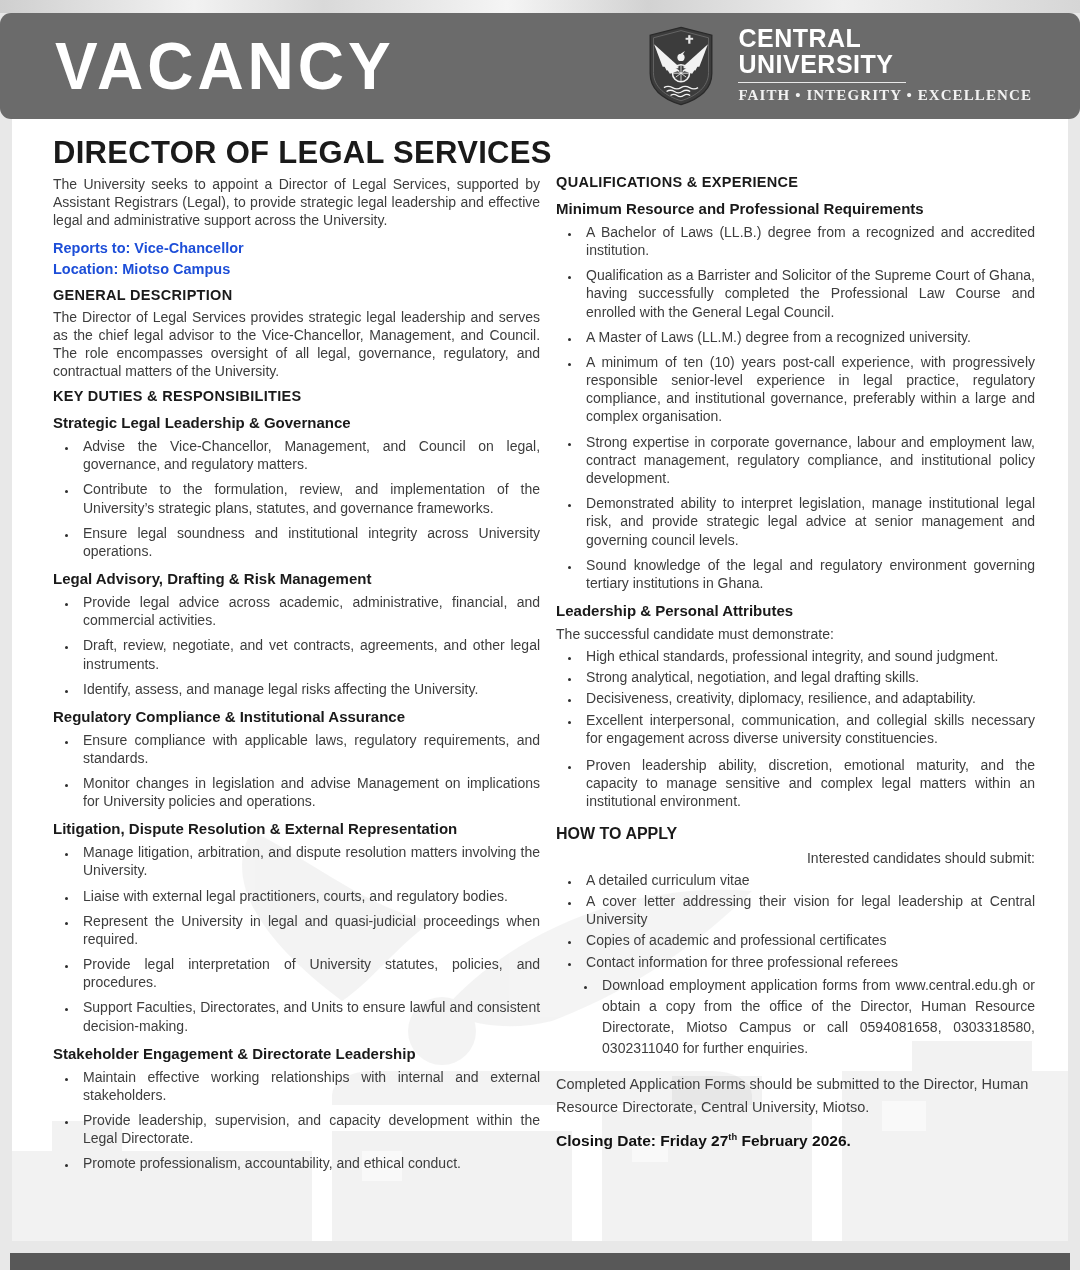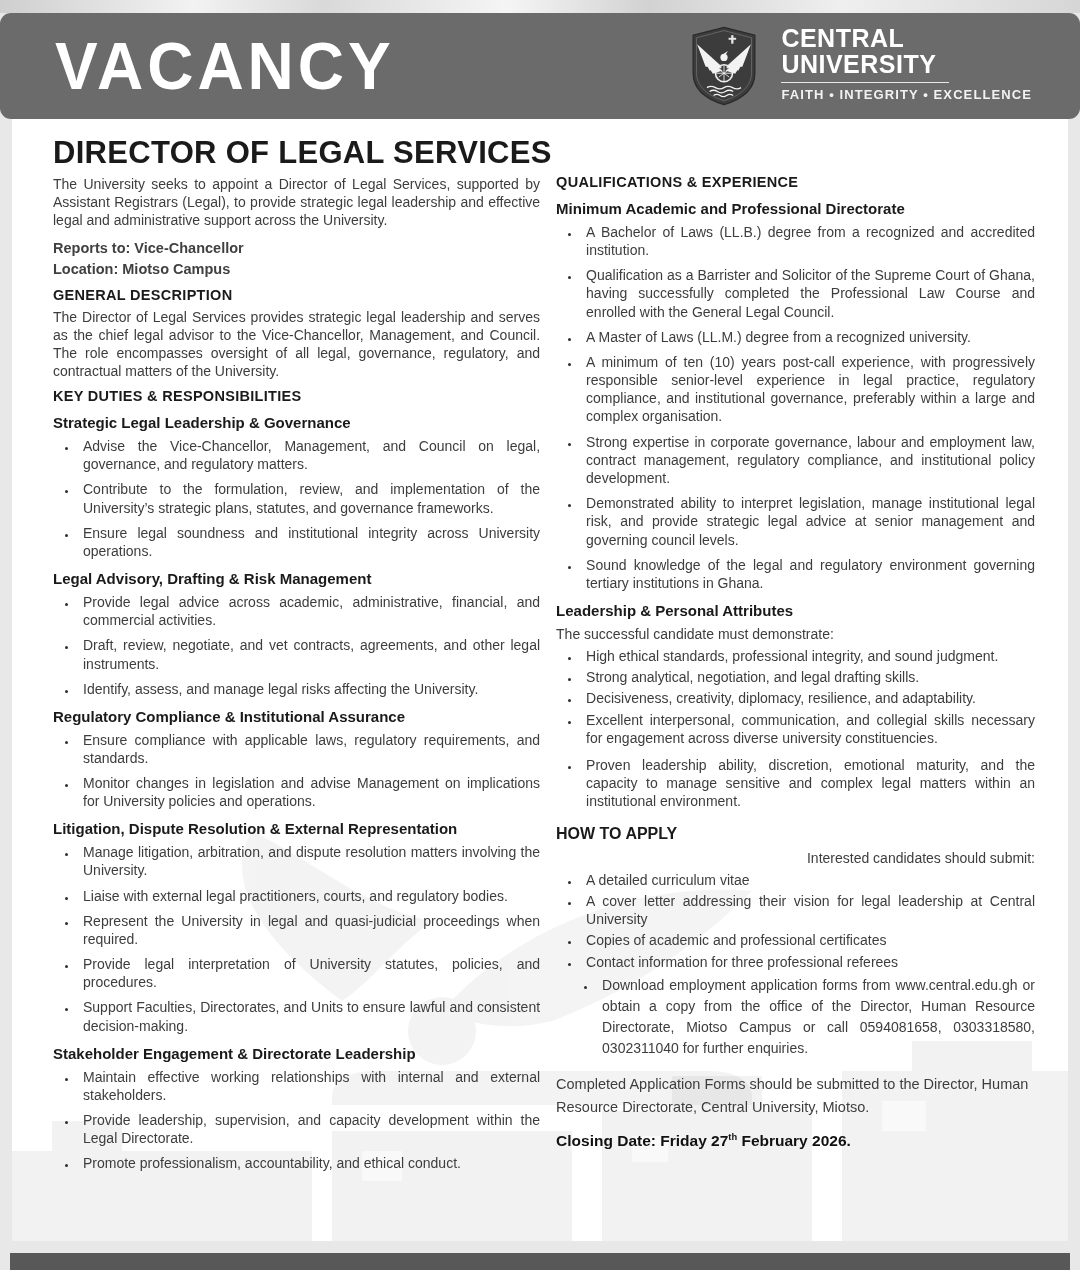--- a/index.html
+++ b/index.html
@@ -28,41 +28,41 @@
   }
   .vacancy-title {
     color:#ffffff; font-size:64px; font-weight:900; letter-spacing:4px;
     transform:scaleY(1.04);
   }
   .logo-block { display:flex; align-items:flex-start; gap:24px; }
   .logo-shield { width:66px; height:80px; }
   .logo-text { display:flex; flex-direction:column; }
   .logo-name { color:#ffffff; font-weight:800; font-size:25px; line-height:1.02; letter-spacing:.5px; }
   .logo-rule { height:1px; background:#e8e8e8; margin:5px 0 4px 0; width:168px; }
-  .logo-tagline { color:#f2f2f2; font-size:13px; font-weight:700; letter-spacing:1.1px; }
+  .logo-tagline { color:#f2f2f2; font-size:15px; font-weight:700; letter-spacing:1.1px;font-family:Liberation Serif, serif; }
 
   
   .content {
     position:relative; background:#ffffff; margin:0 12px;
     height:1122px; overflow:hidden;
   }
   .watermark { position:absolute; z-index:0; pointer-events:none; }
   .columns {
     position:relative; z-index:1;
     display:flex; gap:16px; padding:16px 33px 0 41px; height:100%;
   }
   .col-left  { width:49.6%; }
   .col-right { width:50.4%; padding-top:39px; }
 
   .doc-title {
     font-size:31px; font-weight:800; color:var(--heading-text,#1a1a1a);
     letter-spacing:.3px; margin-bottom:4px; white-space:nowrap;
   }
   p.body-text { font-size:14px; line-height:1.3; text-align:justify; margin-bottom:8px; }
-  .bold-line { font-size:14.5px; font-weight:800; color:#404040; line-height:1.45; }
+  .bold-line { font-size:14.5px; font-weight:800; color:#1d4ed8; line-height:1.45; }
   .h-upper {
     font-size:14.5px; font-weight:800; color:var(--heading-text,#1a1a1a);
     letter-spacing:.3px; margin:7px 0 5px 0;
   }
   .sub-heading {
     font-size:15px; font-weight:800; color:var(--heading-text,#1a1a1a);
     margin:10px 0 4px 0; line-height:1.25;
   }
   .section-intro { font-size:14px; line-height:1.3; margin-bottom:4px; }
   ul.bullets { list-style:disc outside; padding-left:25px; }
@@ -241,21 +241,21 @@
   <li class="bullet">Promote professionalism, accountability, and ethical conduct.</li>
 </ul>
   </section>
 </div>
       </div>
 
       <div class="col-right">
         <div class="h-upper" style="margin-top:0;">QUALIFICATIONS &amp; EXPERIENCE</div>
         <div class="duty-sections" id="right-sections">
   <section class="duty">
-    <h3 class="sub-heading">Minimum Academic and Professional Directorate</h3>
+    <h3 class="sub-heading">Minimum Resource and Professional Requirements</h3>
 
     <ul class="bullets">
   <li class="bullet">A Bachelor of Laws (LL.B.) degree from a recognized and accredited institution.</li>
 
   <li class="bullet">Qualification as a Barrister and Solicitor of the Supreme Court of Ghana, having successfully completed the Professional Law Course and enrolled with the General Legal Council.</li>
 
   <li class="bullet">A Master of Laws (LL.M.) degree from a recognized university.</li>
 
   <li class="bullet">A minimum of ten (10) years post-call experience, with progressively responsible senior-level experience in legal practice, regulatory compliance, and institutional governance, preferably within a large and complex organisation.</li>
 </ul>

